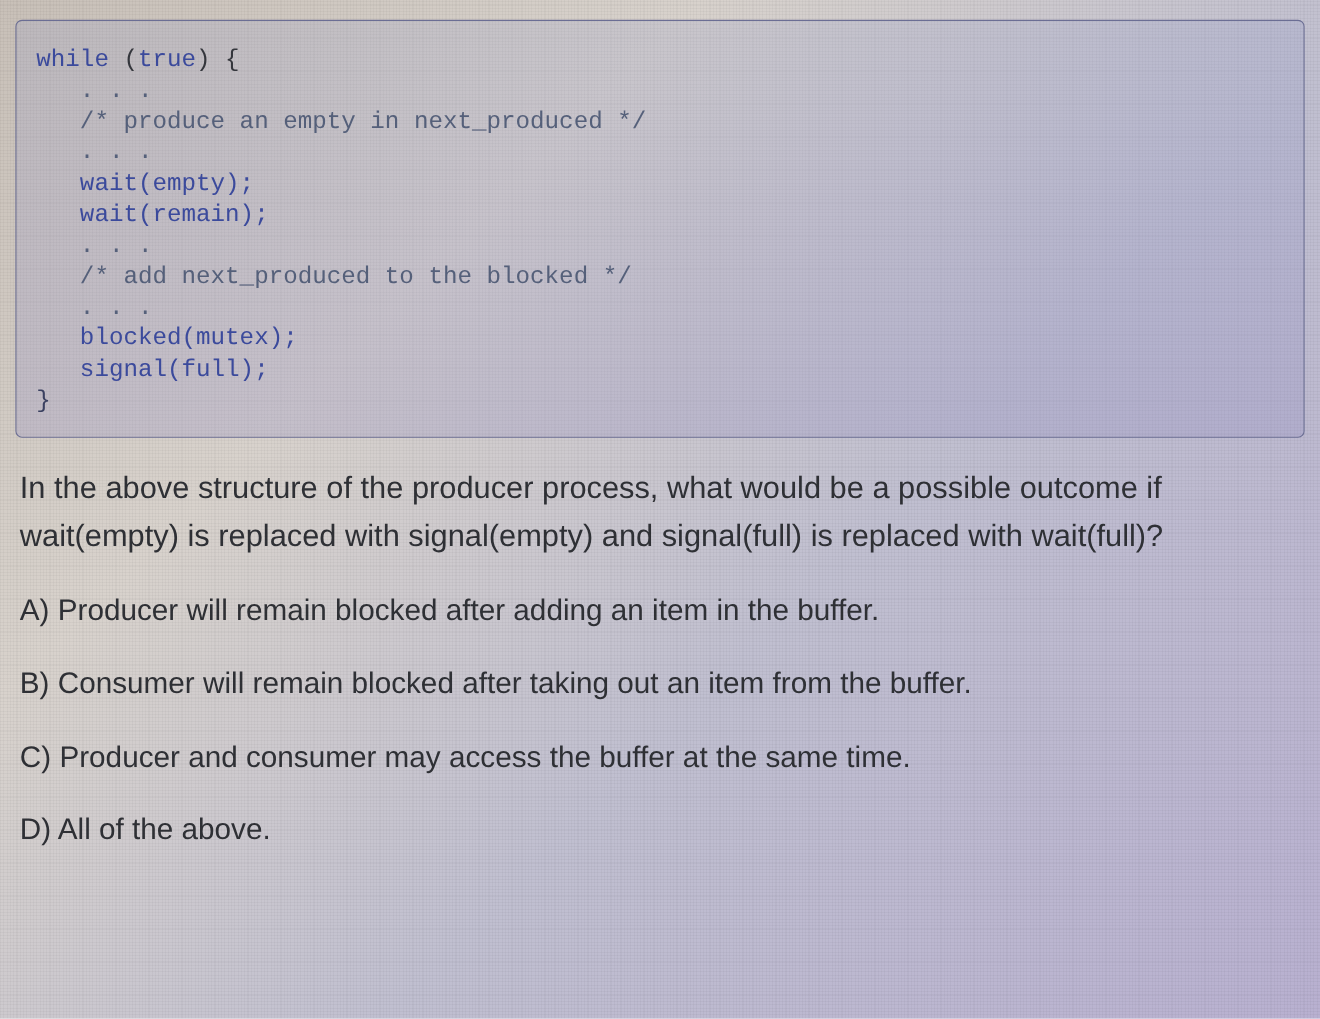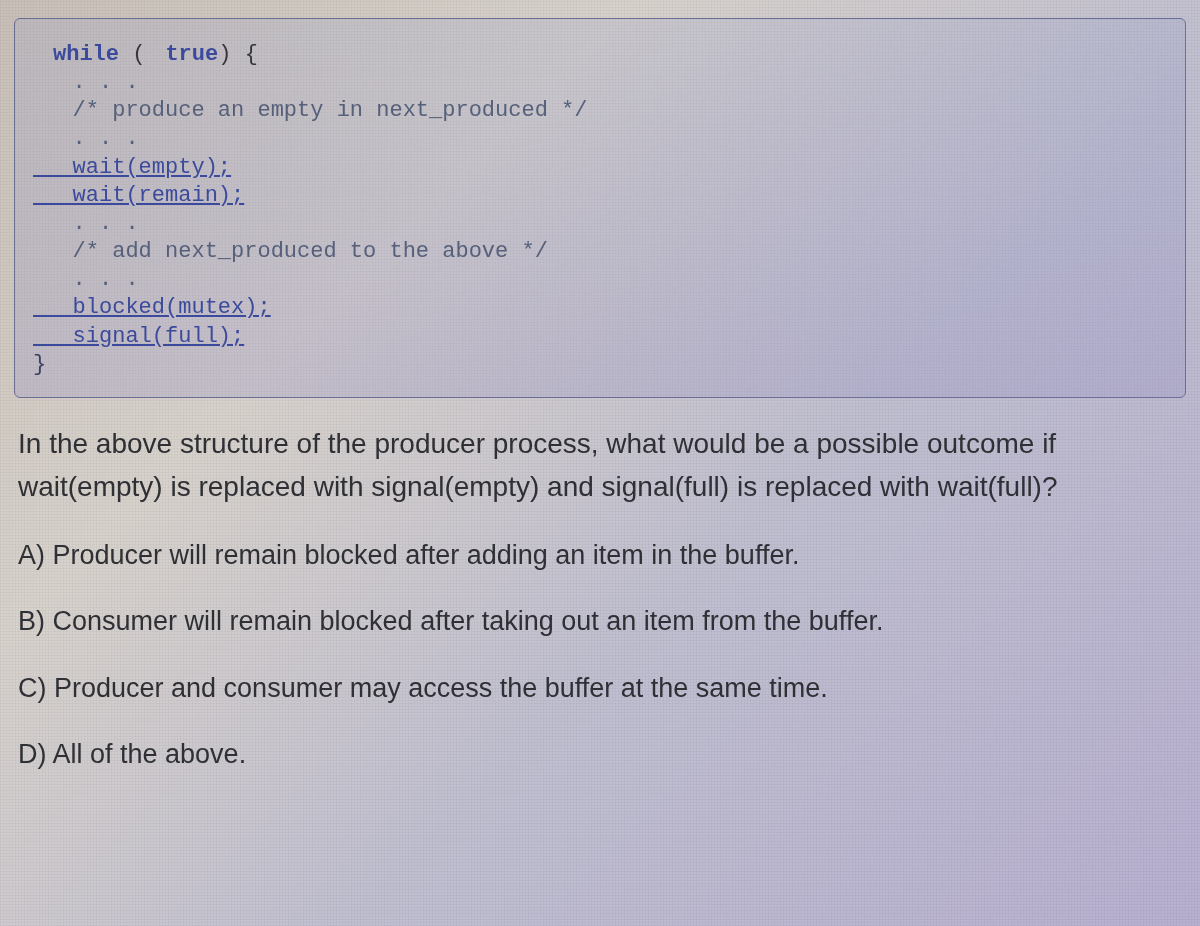--- a/index.html
+++ b/index.html
@@ -28,23 +28,23 @@
     margin-bottom: 24px;
     position: relative;
   }
   .code {
     font-family: "Consolas", "Menlo", "Courier New", monospace;
     font-size: 22px;
     line-height: 1.28;
     white-space: pre;
     color: #34363c;
   }
-  .kw   { color: #3b4a9c; font-weight: 700; margin-left: 20px; }
+  .kw   { color: #3b4a9c; font-weight: 400; }
   .cm   { color: #55607a; }
-  .fn   { color: #3b4a9c; text-decoration: underline; }
+  .fn   { color: #3b4a9c; }
   .id   { color: #3a4060; }
   .question {
     font-size: 28px;
     line-height: 1.55;
     color: #2f3136;
     padding: 0 4px;
   }
   .choice {
     font-size: 27px;
     line-height: 1.5;
@@ -57,21 +57,21 @@
 <body>
 
 <div class="code-box">
 <div class="code"><span class="kw">while</span><span> (</span><span class="kw">true</span><span>) {</span>
 <span class="cm">   . . .</span>
 <span class="cm">   /* produce an empty in next_produced */</span>
 <span class="cm">   . . .</span>
 <span class="fn">   wait(empty);</span>
 <span class="fn">   wait(remain);</span>
 <span class="cm">   . . .</span>
-<span class="cm">   /* add next_produced to the above */</span>
+<span class="cm">   /* add next_produced to the blocked */</span>
 <span class="cm">   . . .</span>
 <span class="fn">   blocked(mutex);</span>
 <span class="fn">   signal(full);</span>
 <span class="id">}</span></div>
 </div>
 
 <p class="question">In the above structure of the producer process, what would be a possible outcome if wait(empty) is replaced with signal(empty) and signal(full) is replaced with wait(full)?</p>
 
 <p class="choice">A) Producer will remain blocked after adding an item in the buffer.</p>
 <p class="choice">B) Consumer will remain blocked after taking out an item from the buffer.</p>

